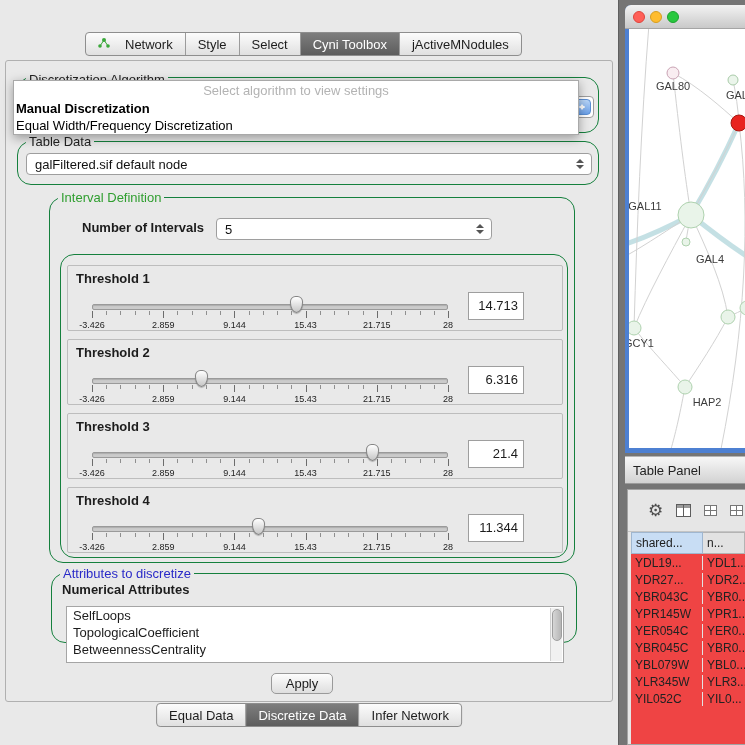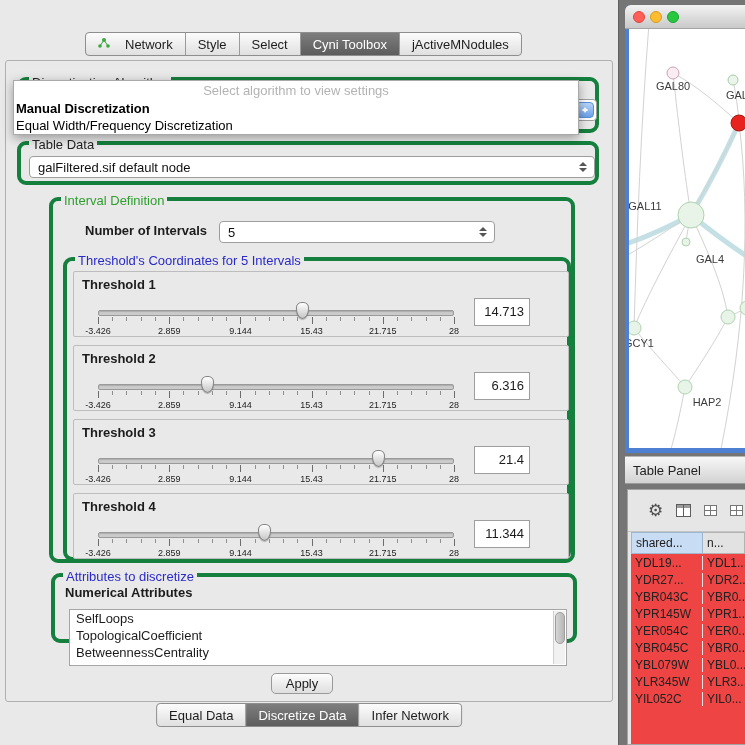--- a/index.html
+++ b/index.html
@@ -14,21 +14,21 @@
   .close-icon{font-size:14px;font-weight:bold;color:#111;line-height:14px;}
   
   .segbar{position:absolute;display:flex;height:22px;border:1px solid #8e8e8e;border-radius:4px;overflow:hidden;background:linear-gradient(#fcfcfc,#e0e0e0);}
   .seg{display:flex;align-items:center;gap:15px;padding:0 12px;font-size:13px;color:#1d1d1d;border-right:1px solid #9b9b9b;white-space:nowrap;}
   .seg:last-child{border-right:none;}
   .seg.sel{background:linear-gradient(#7e7e7e,#5d5d5d);color:#fff;}
   #top-tabs{left:85px;top:32px;}
   #bottom-tabs{left:309px;top:703px;transform:translateX(-50%);}
   
   #main-panel{position:absolute;left:5px;top:60px;width:608px;height:642px;border:1px solid #b0b0b0;border-radius:3px;background:#e9e9e9;box-sizing:border-box;}
-  .group{position:absolute;border:4px solid #15803d;border-radius:9px;box-sizing:border-box;}
+  .group{position:absolute;border:1px solid #15803d;border-radius:14px;box-sizing:border-box;}
   .gtitle{position:absolute;top:-8px;left:8px;background:#e9e9e9;padding:0 3px;font-size:13px;color:#222;white-space:nowrap;}
   .gtitle.green{color:#2f9e2f;}
   .gtitle.blue{color:#2a2ac8;}
   .combo{position:absolute;background:#fff;border:1px solid #9e9e9e;border-radius:4px;height:22px;box-sizing:border-box;font-size:13px;color:#111;padding:3px 26px 10px 8px;overflow:hidden;white-space:nowrap;}
   .updown{position:absolute;right:7px;top:5px;width:8px;}
   .updown::before{content:"";display:block;margin:0 auto;width:0;border-left:4px solid transparent;border-right:4px solid transparent;border-bottom:4px solid #555;}
   .updown::after{content:"";display:block;margin:2px auto 0;width:0;border-left:4px solid transparent;border-right:4px solid transparent;border-top:4px solid #555;}
   .blue-cap{position:absolute;right:2px;top:2px;bottom:2px;width:18px;border-radius:4px;background:linear-gradient(#b9d6f8,#6ba0e8);border:1px solid #5b8fd4;box-sizing:border-box;}
   .blue-cap::before{content:"";position:absolute;left:5px;top:4px;border-left:3.5px solid transparent;border-right:3.5px solid transparent;border-bottom:4px solid #fff;}
   .blue-cap::after{content:"";position:absolute;left:5px;bottom:4px;border-left:3.5px solid transparent;border-right:3.5px solid transparent;border-top:4px solid #fff;}
@@ -140,21 +140,20 @@
 
     <div class="group" style="left:43px;top:136px;width:526px;height:366px;">
       <span class="gtitle green">Interval Definition</span>
       <div class="bold" style="position:absolute;left:32px;top:22px;font-size:13px;">Number of Intervals</div>
       <div class="combo" style="left:166px;top:20px;width:276px;">
         <span>5</span>
         <span class="updown"></span>
       </div>
 
       <div class="group" style="left:10px;top:56px;width:508px;height:304px;">
-        <span class="gtitle blue">Threshold's Coordinates for 5 Intervals</span>
 
         <div class="tpanel" style="top:10px;">
           <div class="tlabel">Threshold 1</div>
           <div class="slider">
             <div class="track"></div>
             <div class="thumb" style="left: calc(57.72% - 7px);"></div>
             <div class="ticks"></div>
             <span class="tickl" style="left:0%">-3.426</span>
             <span class="tickl" style="left:20%">2.859</span>
             <span class="tickl" style="left:40%">9.144</span>

